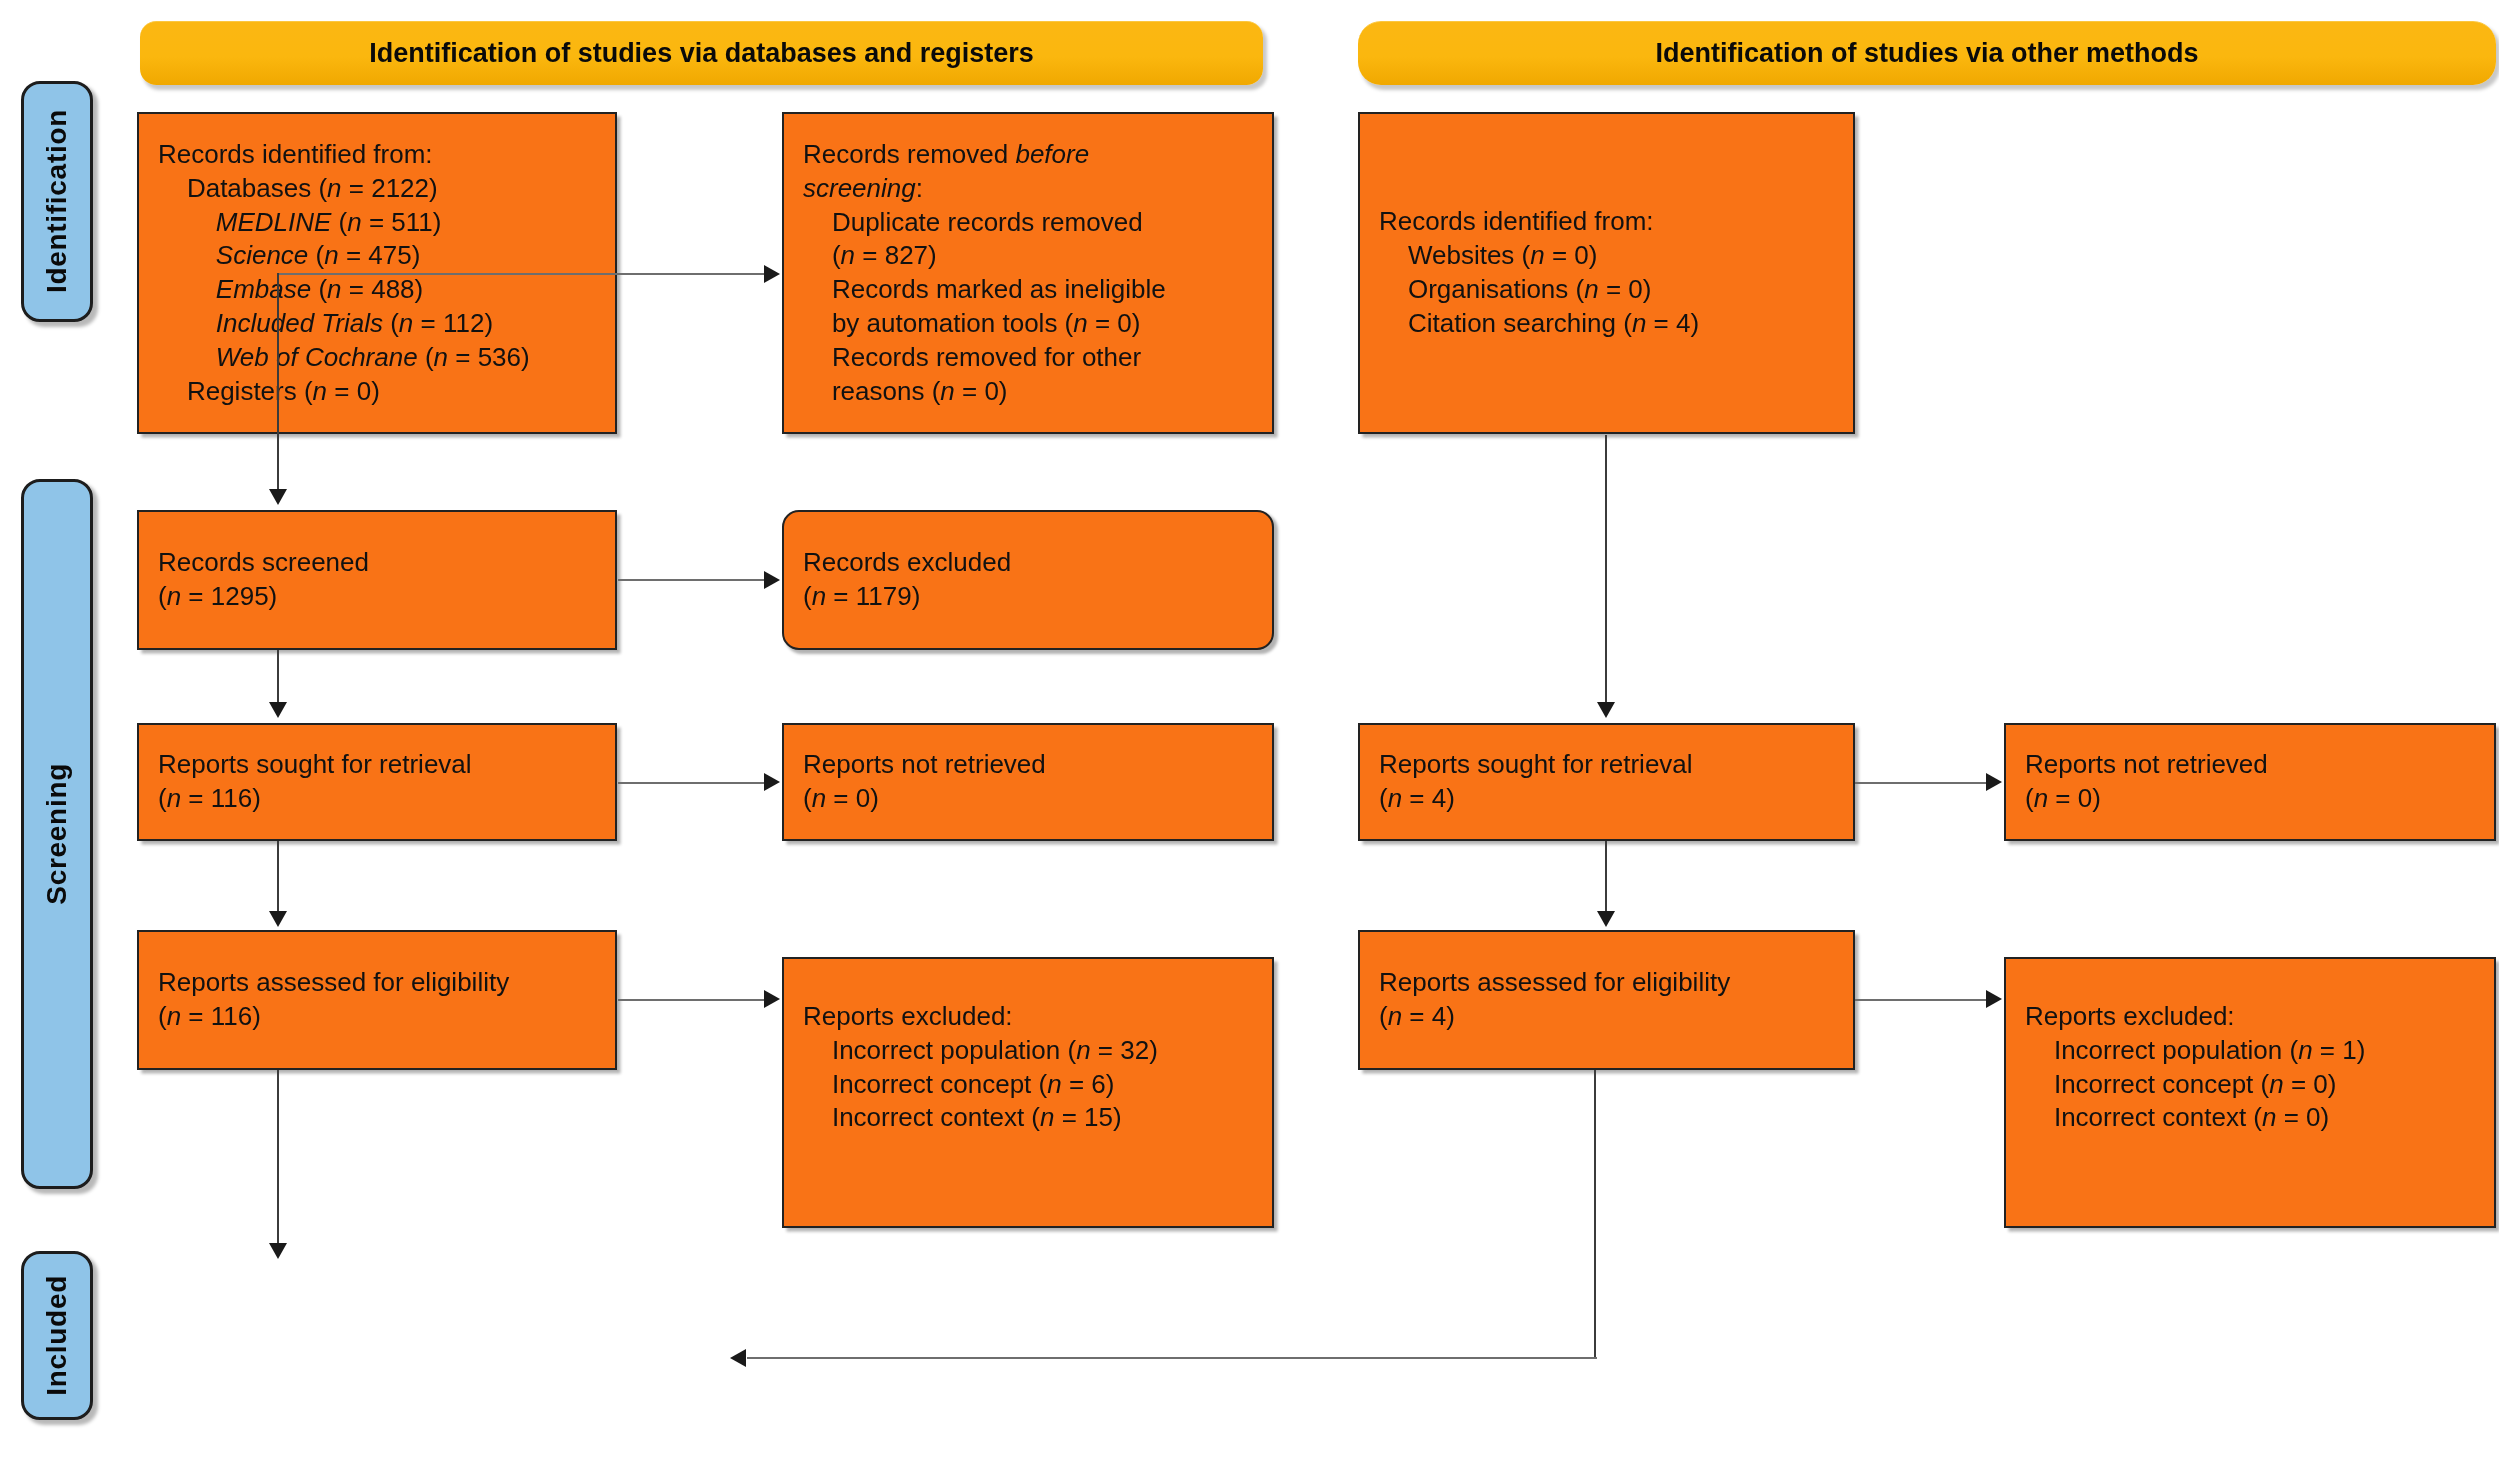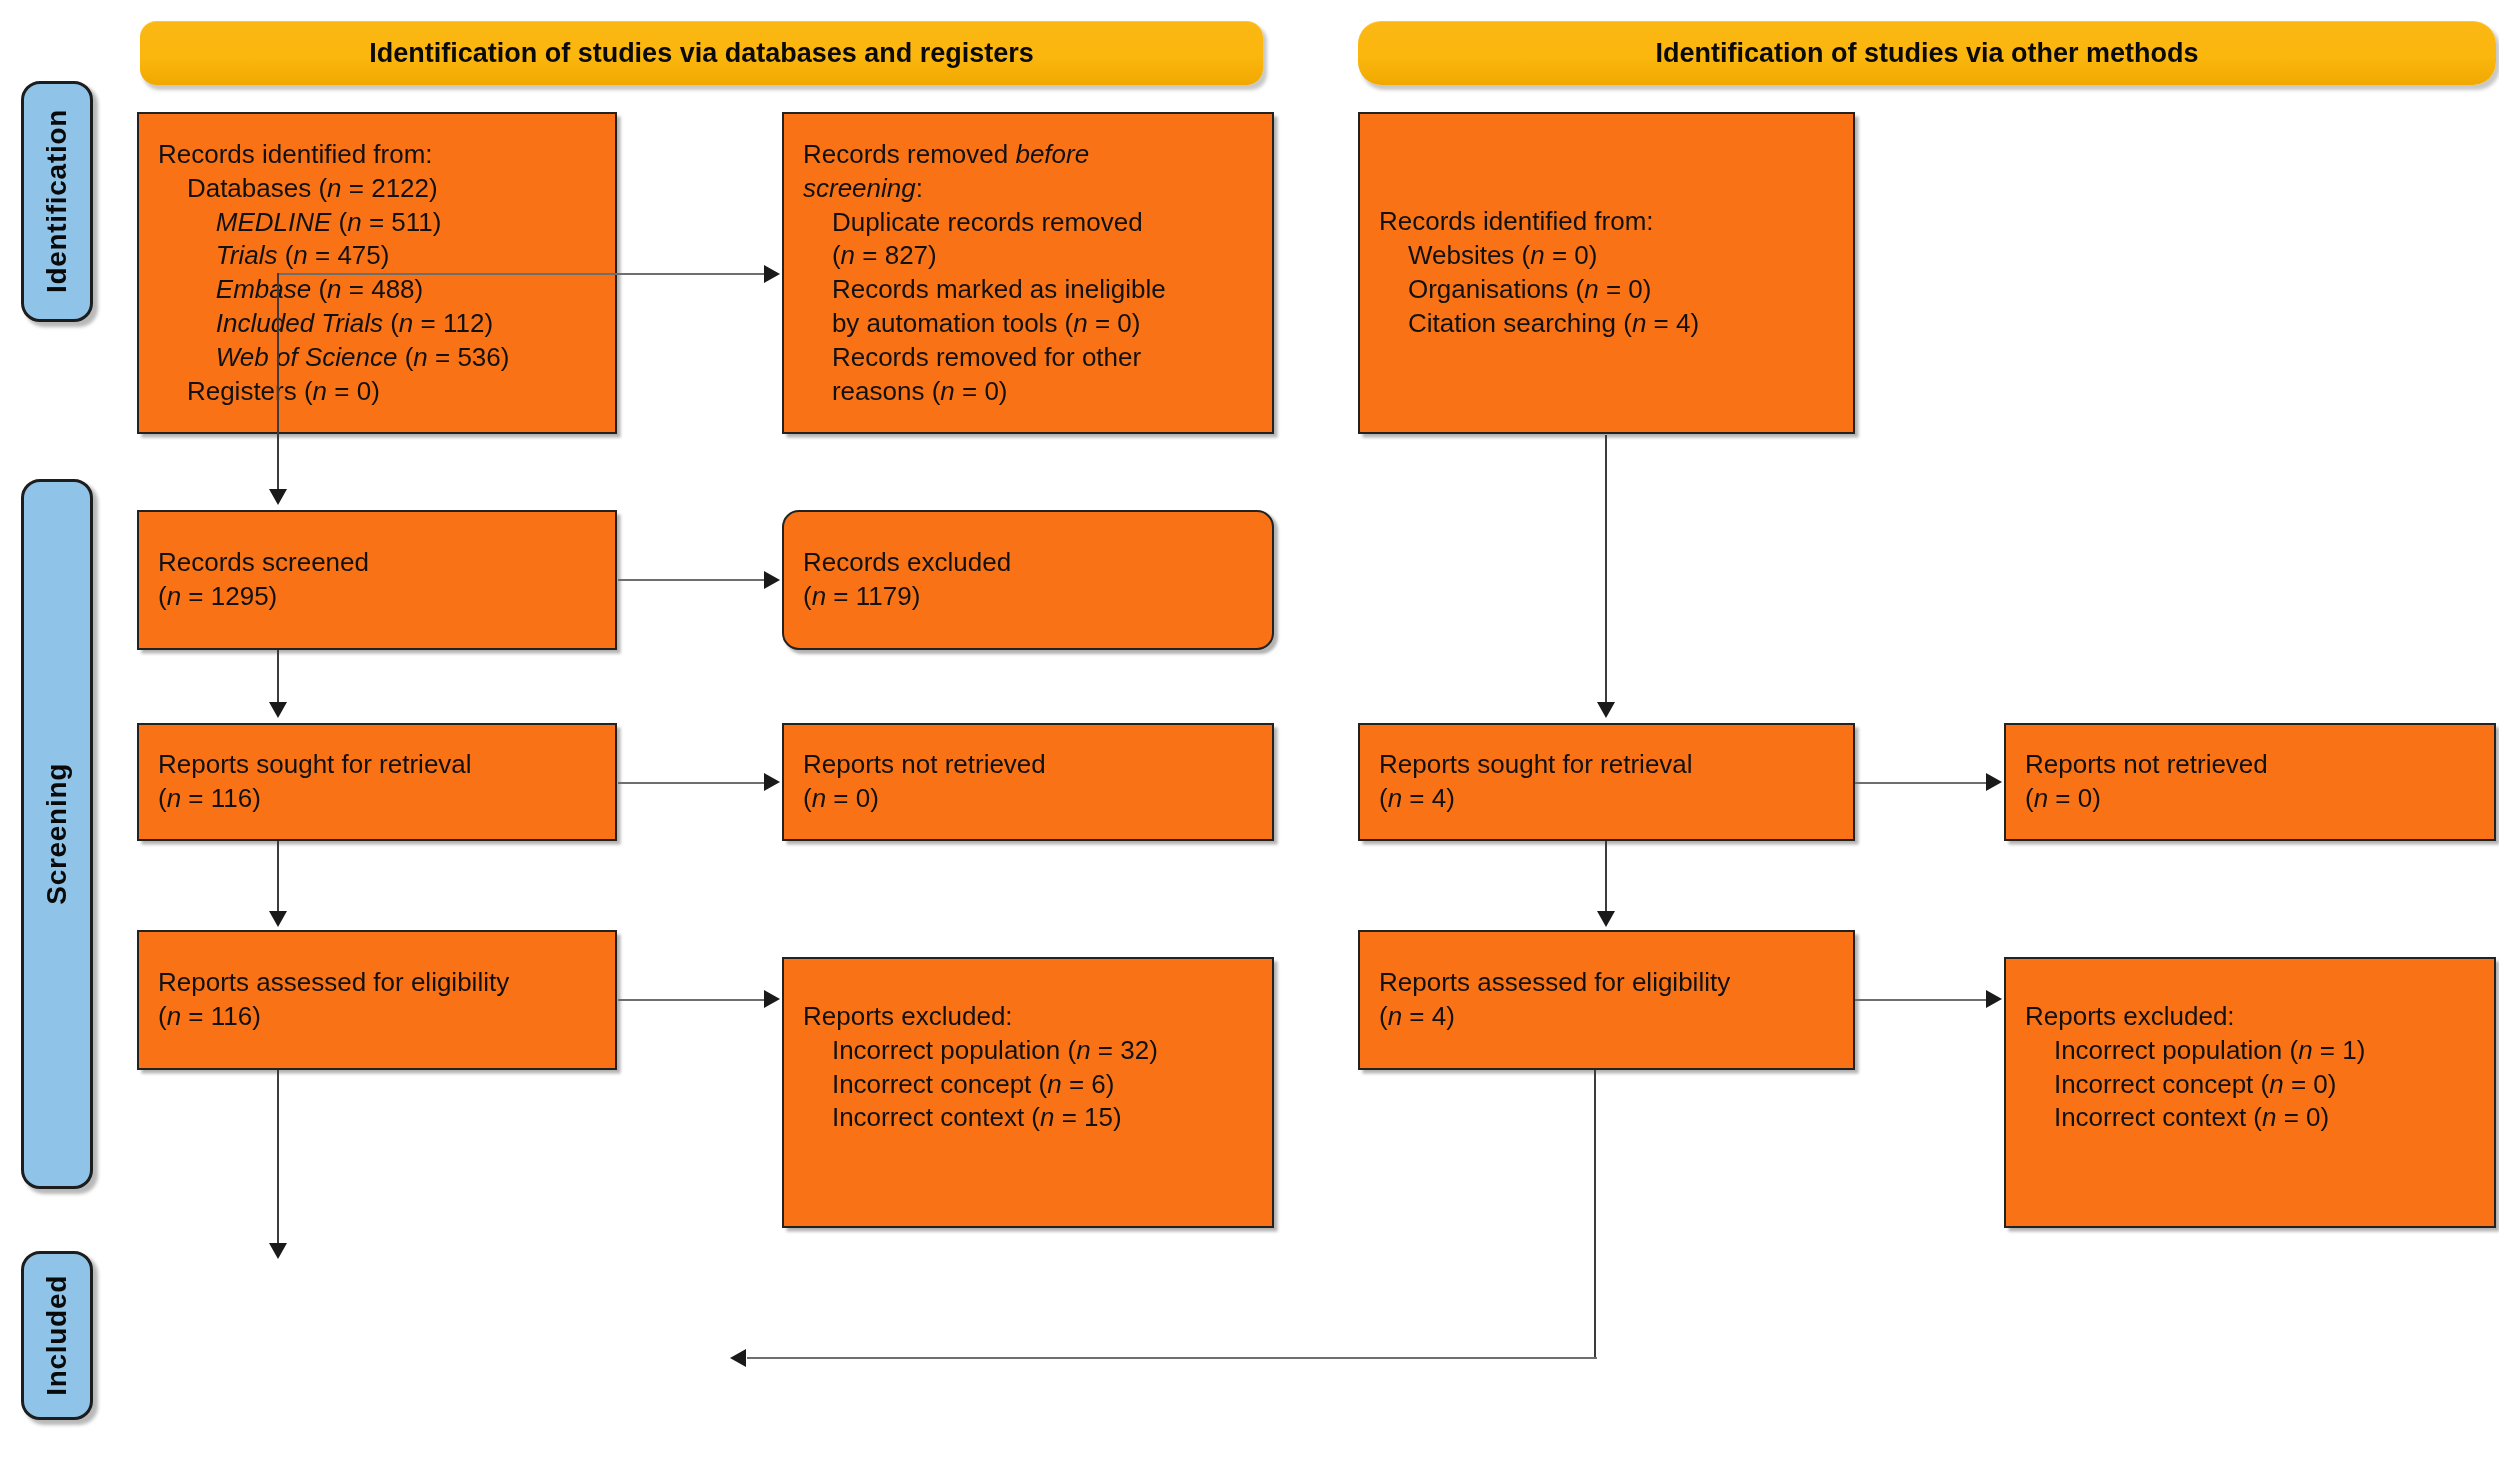--- a/index.html
+++ b/index.html
@@ -139,24 +139,24 @@
   </div>
 
   <div class="stage-bar" style="left:21px; top:1251px; width:72px; height:169px;">
     <span class="stage-label">Included</span>
   </div>
 
   <div class="pbox align-top" style="left:137px; top:112px; width:480px; height:322px; padding-top:24px;">
     <div class="ptext">Records identified from:
     Databases (<i>n</i> = 2122)
         <i>MEDLINE</i> (<i>n</i> = 511)
-        <i>Trials</i> (<i>n</i> = 475)
+        <i>Science</i> (<i>n</i> = 475)
         <i>Embase</i> (<i>n</i> = 488)
         <i>Included Trials</i> (<i>n</i> = 112)
-        <i>Web of Science</i> (<i>n</i> = 536)
+        <i>Web of Cochrane</i> (<i>n</i> = 536)
     Registers (<i>n</i> = 0)</div>
   </div>
 
   <div class="pbox align-top" style="left:782px; top:112px; width:492px; height:322px; padding-top:24px;">
     <div class="ptext">Records removed <i>before</i>
 <i>screening</i>:
     Duplicate records removed
     (<i>n</i> = 827)
     Records marked as ineligible
     by automation tools (<i>n</i> = 0)

